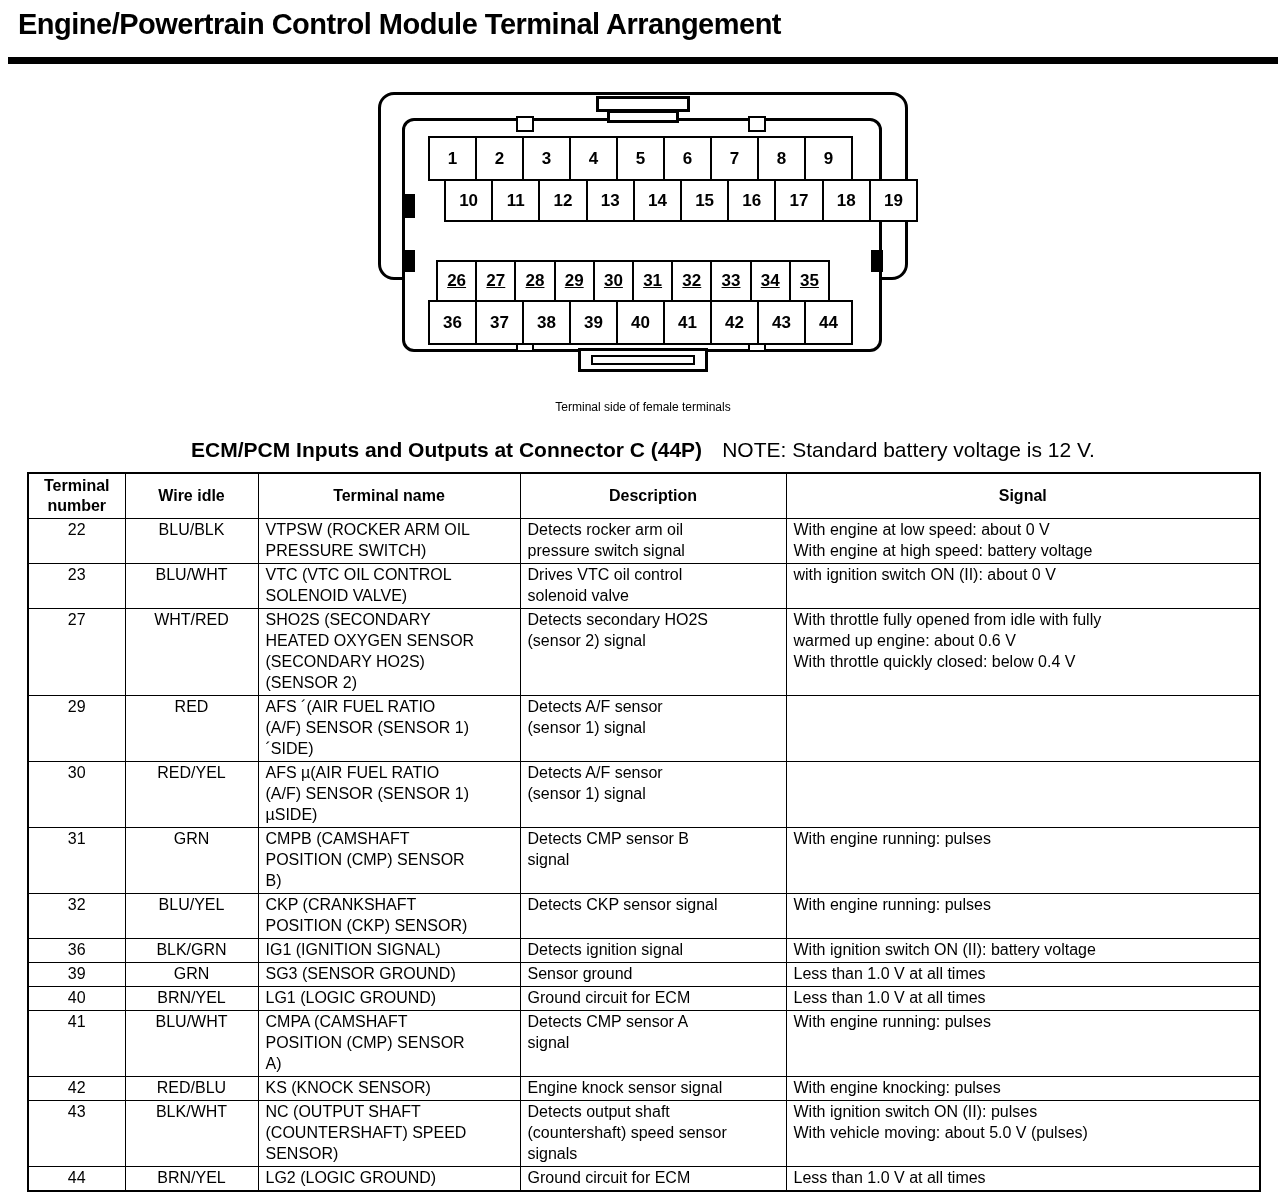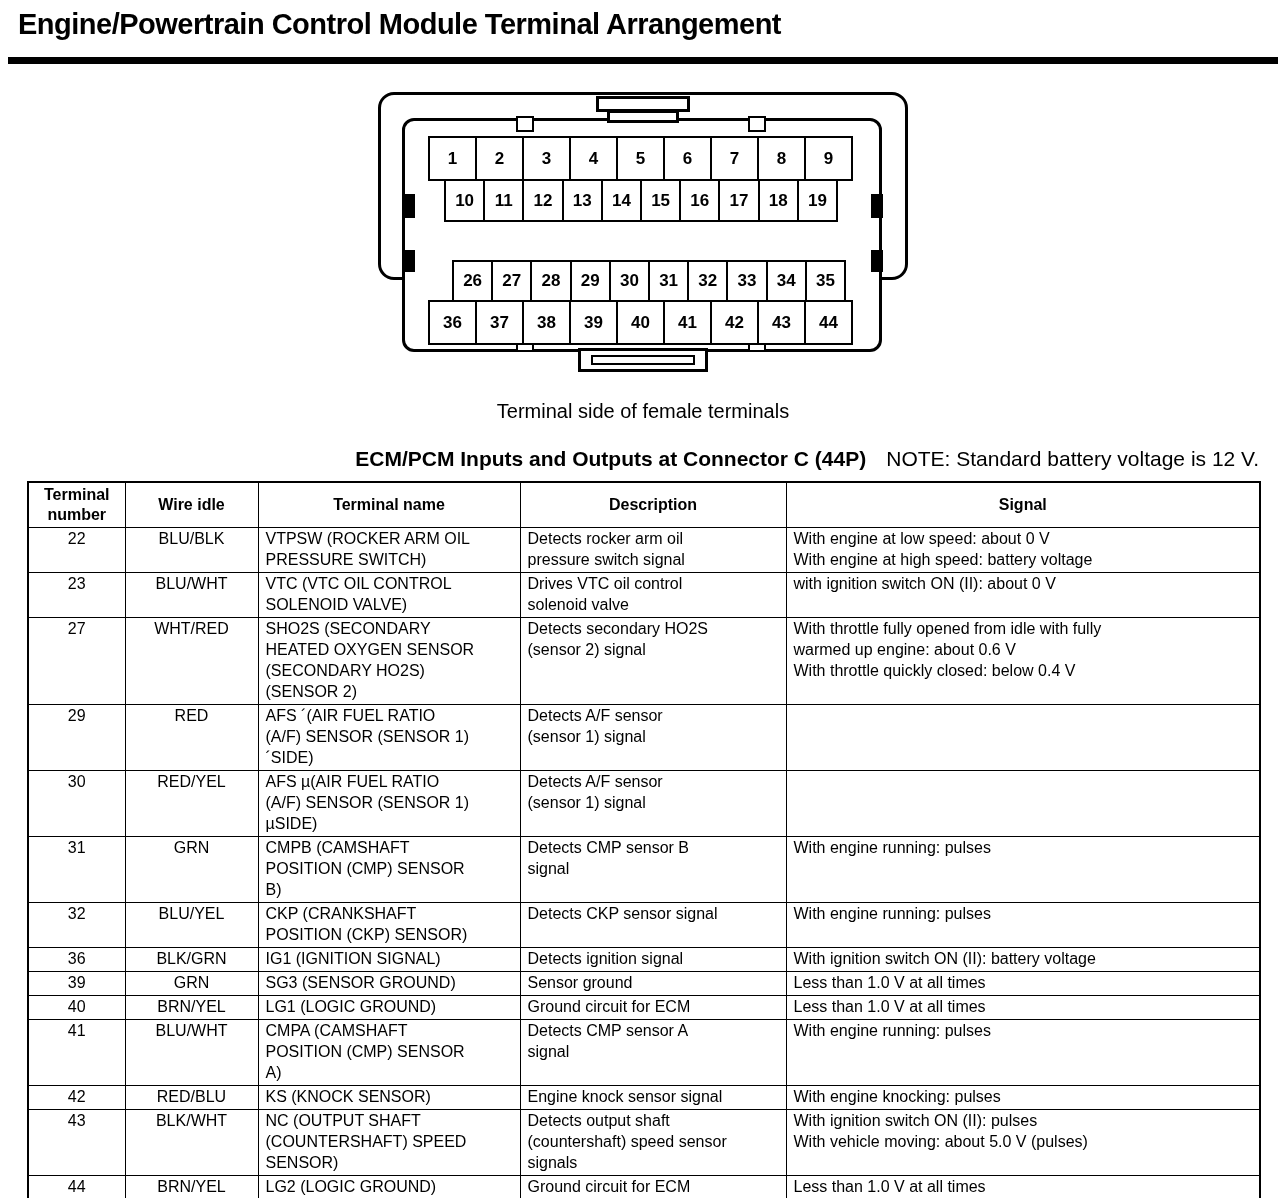--- a/index.html
+++ b/index.html
@@ -27,32 +27,32 @@
   .bottom-tab-inner { position:absolute; box-sizing:border-box; left:10px; top:4px; width:104px; height:10px; border:2px solid #000; }
 
   .trow { display:flex; border:2px solid #000; background:#fff; }
   .tc {
     flex:1; border-right:2px solid #000; box-sizing:border-box;
     display:flex; align-items:center; justify-content:center;
     font-weight:bold; font-size:17px;
   }
   .trow .tc:last-child { border-right:none; }
   .r1 { left:50px; top:46px;  width:425px; height:45px; }
-  .r2 { left:66px; top:89px;  width:394px; height:43px; }
+  .r2 { left:66px; top:89px;  width:474px; height:43px; }
   .r3 { left:66px; top:130px; width:394px; height:42px; }
-  .r4 { left:74px; top:170px; width:394px; height:42px; }
+  .r4 { left:58px; top:170px; width:394px; height:42px;text-decoration:underline; }
   .r5 { left:50px; top:210px; width:425px; height:45px; }
   .xbox { flex:4; position:relative; border-right:2px solid #000; box-sizing:border-box; }
   .xbox svg { position:absolute; inset:0; width:100%; height:100%; display:block; }
 
-  .caption { text-align:center; font-size:20px; margin-top:26px; }
+  .caption { text-align:center; font-size:12px; margin-top:26px; }
 
   
   .section-line {
-    display:flex; justify-content:flex-end; align-items:baseline;
+    display:flex; justify-content:center; align-items:baseline;
     width:1232px; margin:24px 0 10px 27px;
   }
   .section-title { font-size:21px; font-weight:bold; }
   .note { font-size:21px;margin-left:20px; }
 
   
   table.io { border-collapse:collapse; table-layout:fixed; width:1232px; margin-left:27px; border:2px solid #000; }
   .io th, .io td { border:1.5px solid #000; white-space:pre-line; overflow:hidden; }
   .io th { font-size:16px; font-weight:bold; text-align:center; vertical-align:middle; padding:2px 4px; line-height:20px; }
   .io td { font-size:16px; vertical-align:top; text-align:left; padding:0 7px 2px 7px; line-height:21px; }

